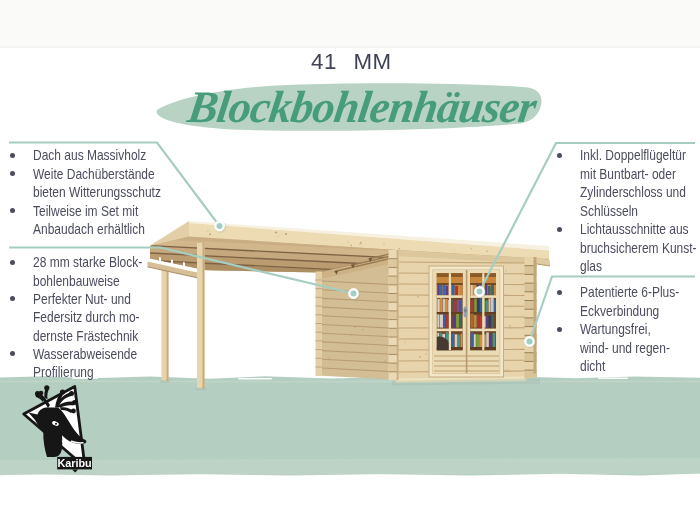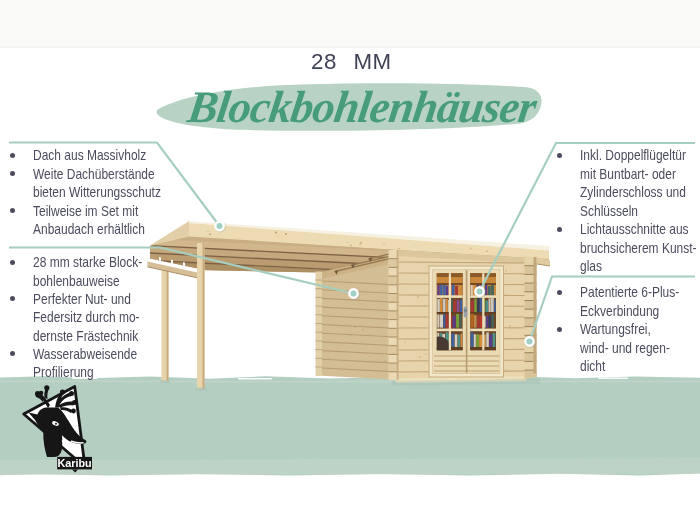--- a/index.html
+++ b/index.html
@@ -448,21 +448,21 @@
       <path d="M62.5,441 Q64.5,445 68,447.3" stroke="#ffffff" stroke-width="1.5" fill="none" stroke-linecap="round"></path>
 
       <path d="M71.5,441.2 C75,442.6 79,443.2 83,442.8" stroke="#ffffff" stroke-width="1.5" fill="none" stroke-linecap="round"></path>
 
       <rect x="57.2" y="456.9" width="34.8" height="12.5" fill="#161616"></rect>
       <text x="74.6" y="466.9" text-anchor="middle" font-size="10.8" font-weight="bold" fill="#ffffff" font-family="Liberation Sans">Karibu</text>
       <path d="M72,469.4 L78,469.4 L75.2,472.6 Z" fill="#161616"></path>
     </g>
   </svg>
 
-  <div class="title" style="left:311px;top:49px;">28 MM</div>
+  <div class="title" style="left:311px;top:49px;">41 MM</div>
 
   <div class="bullet" style="left:9.5px;top:152.5px;"></div>
 
   <div class="txt" style="left:33px;top:146px;">Dach aus Massivholz</div>
 
   <div class="bullet" style="left:9.5px;top:171px;"></div>
 
   <div class="txt" style="left:33px;top:164.5px;">Weite Dachüberstände</div>
 
   <div class="txt" style="left:33px;top:183px;">bieten Witterungsschutz</div>

